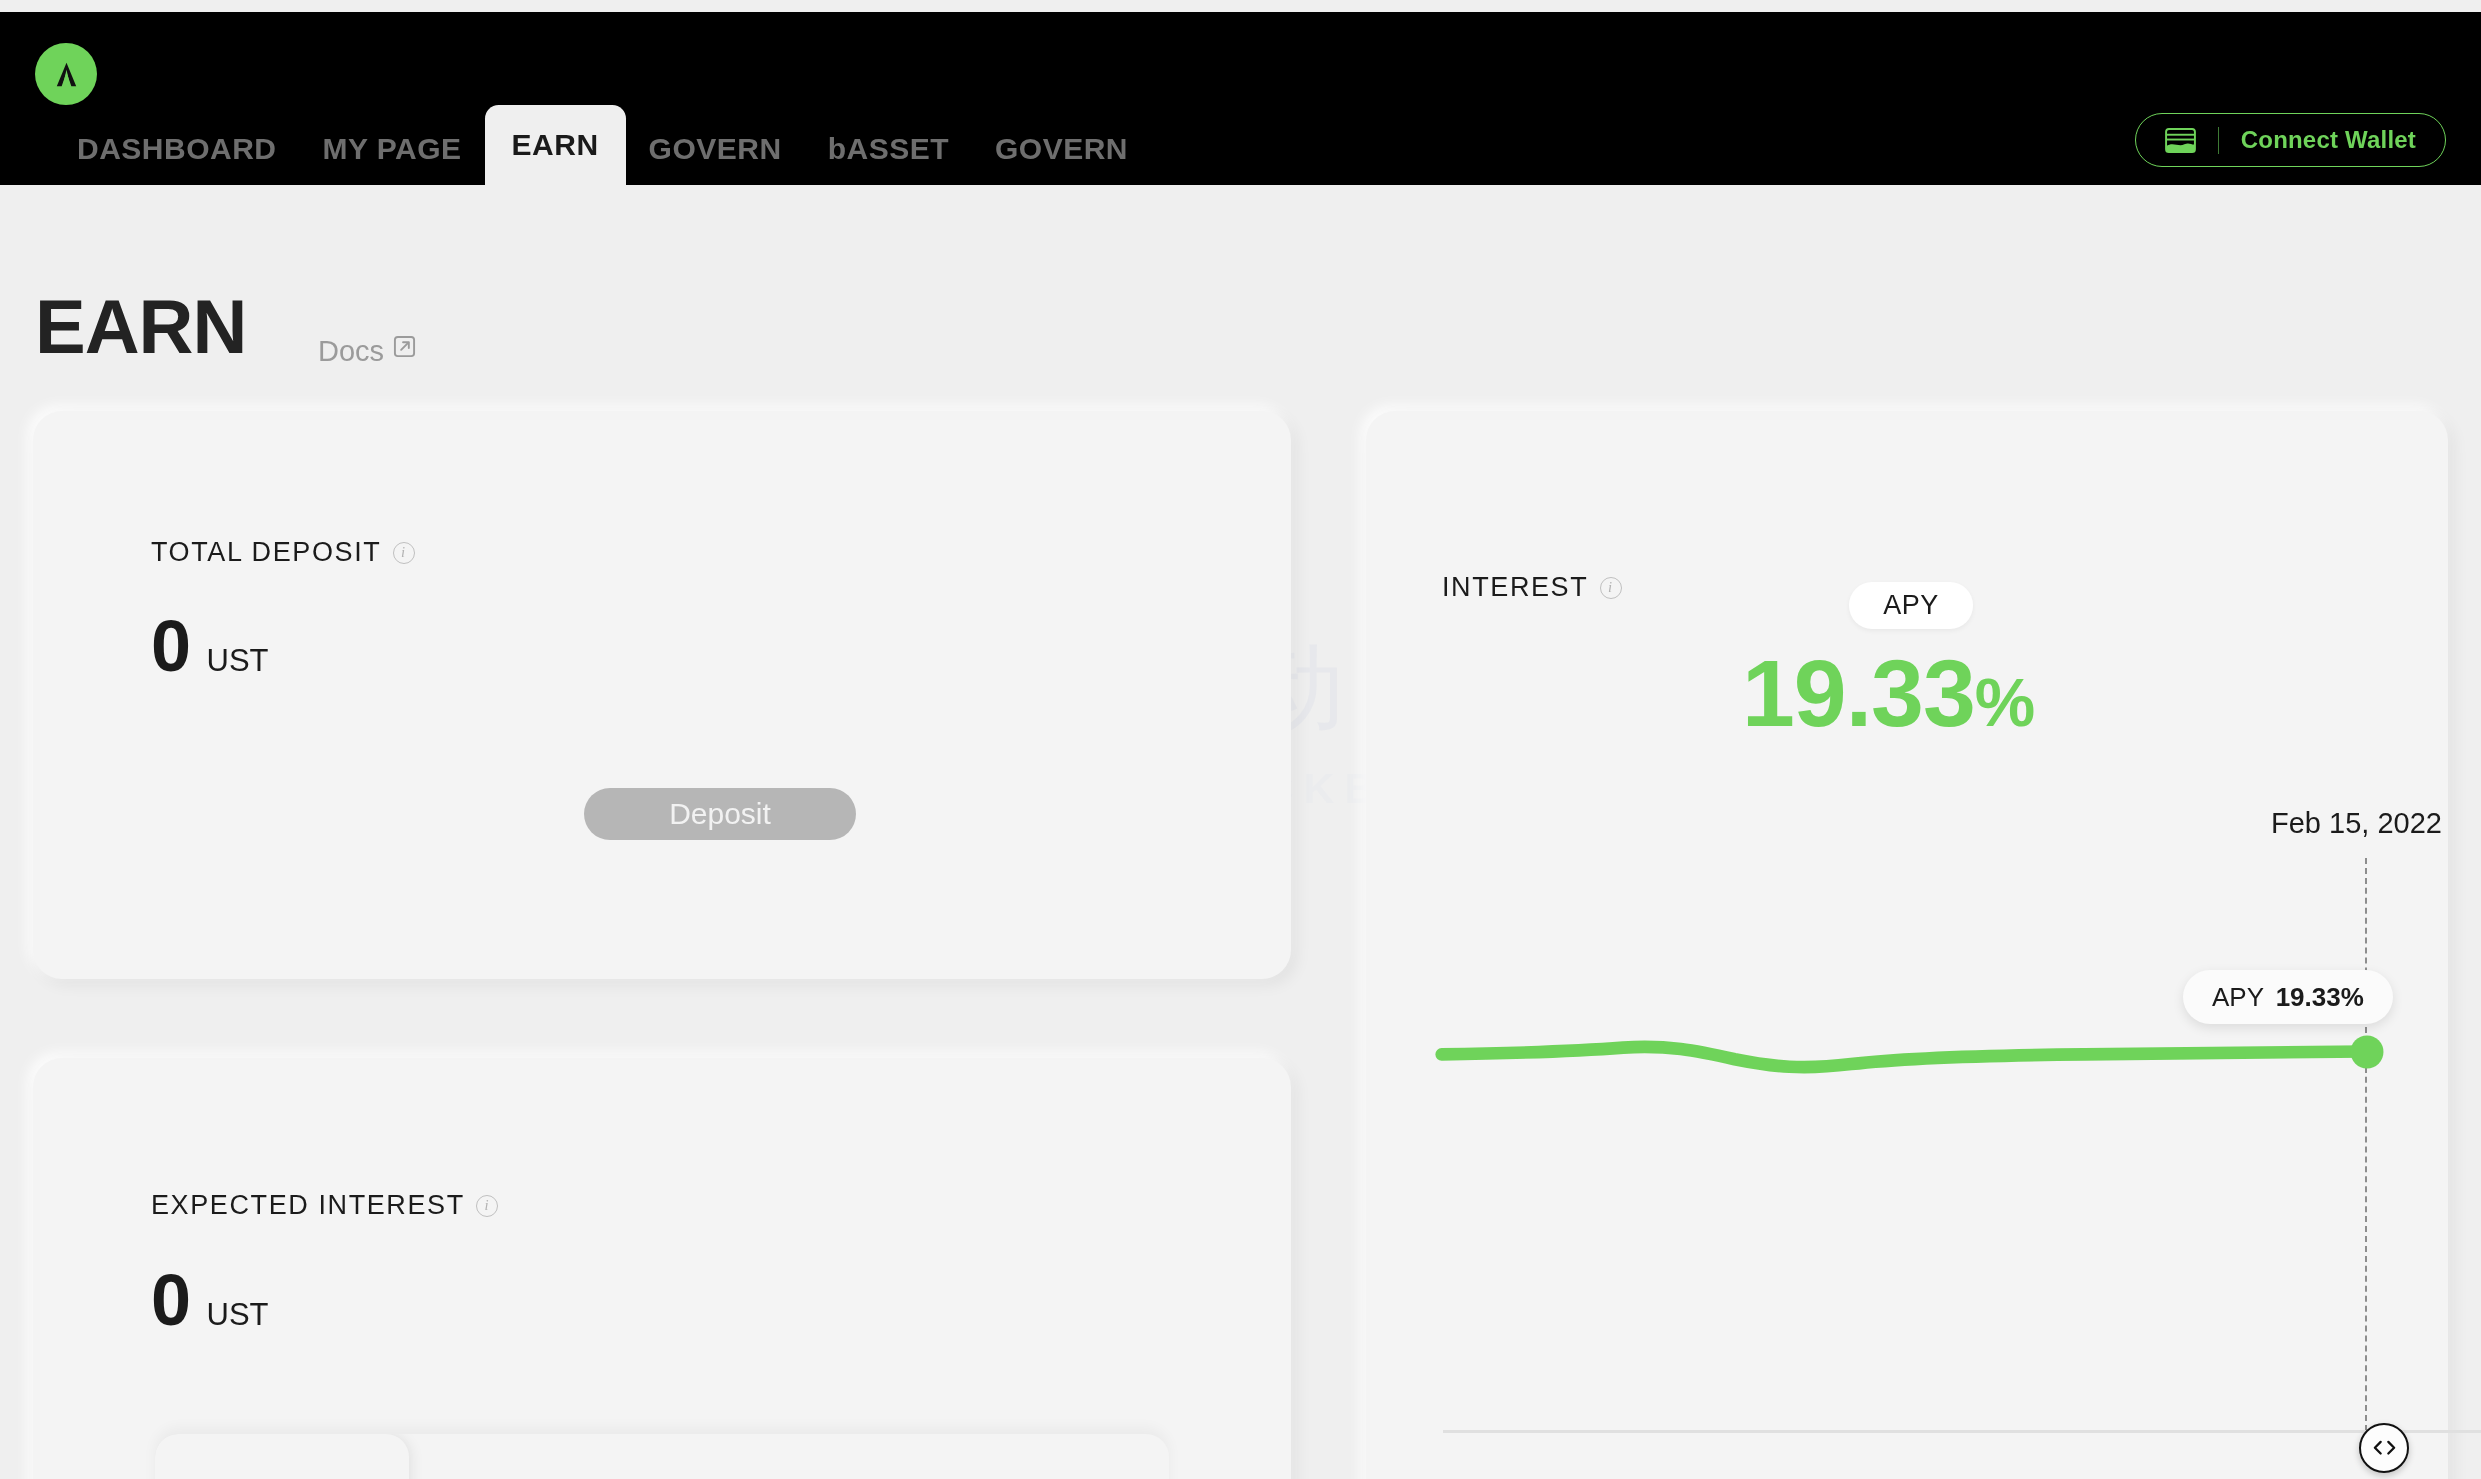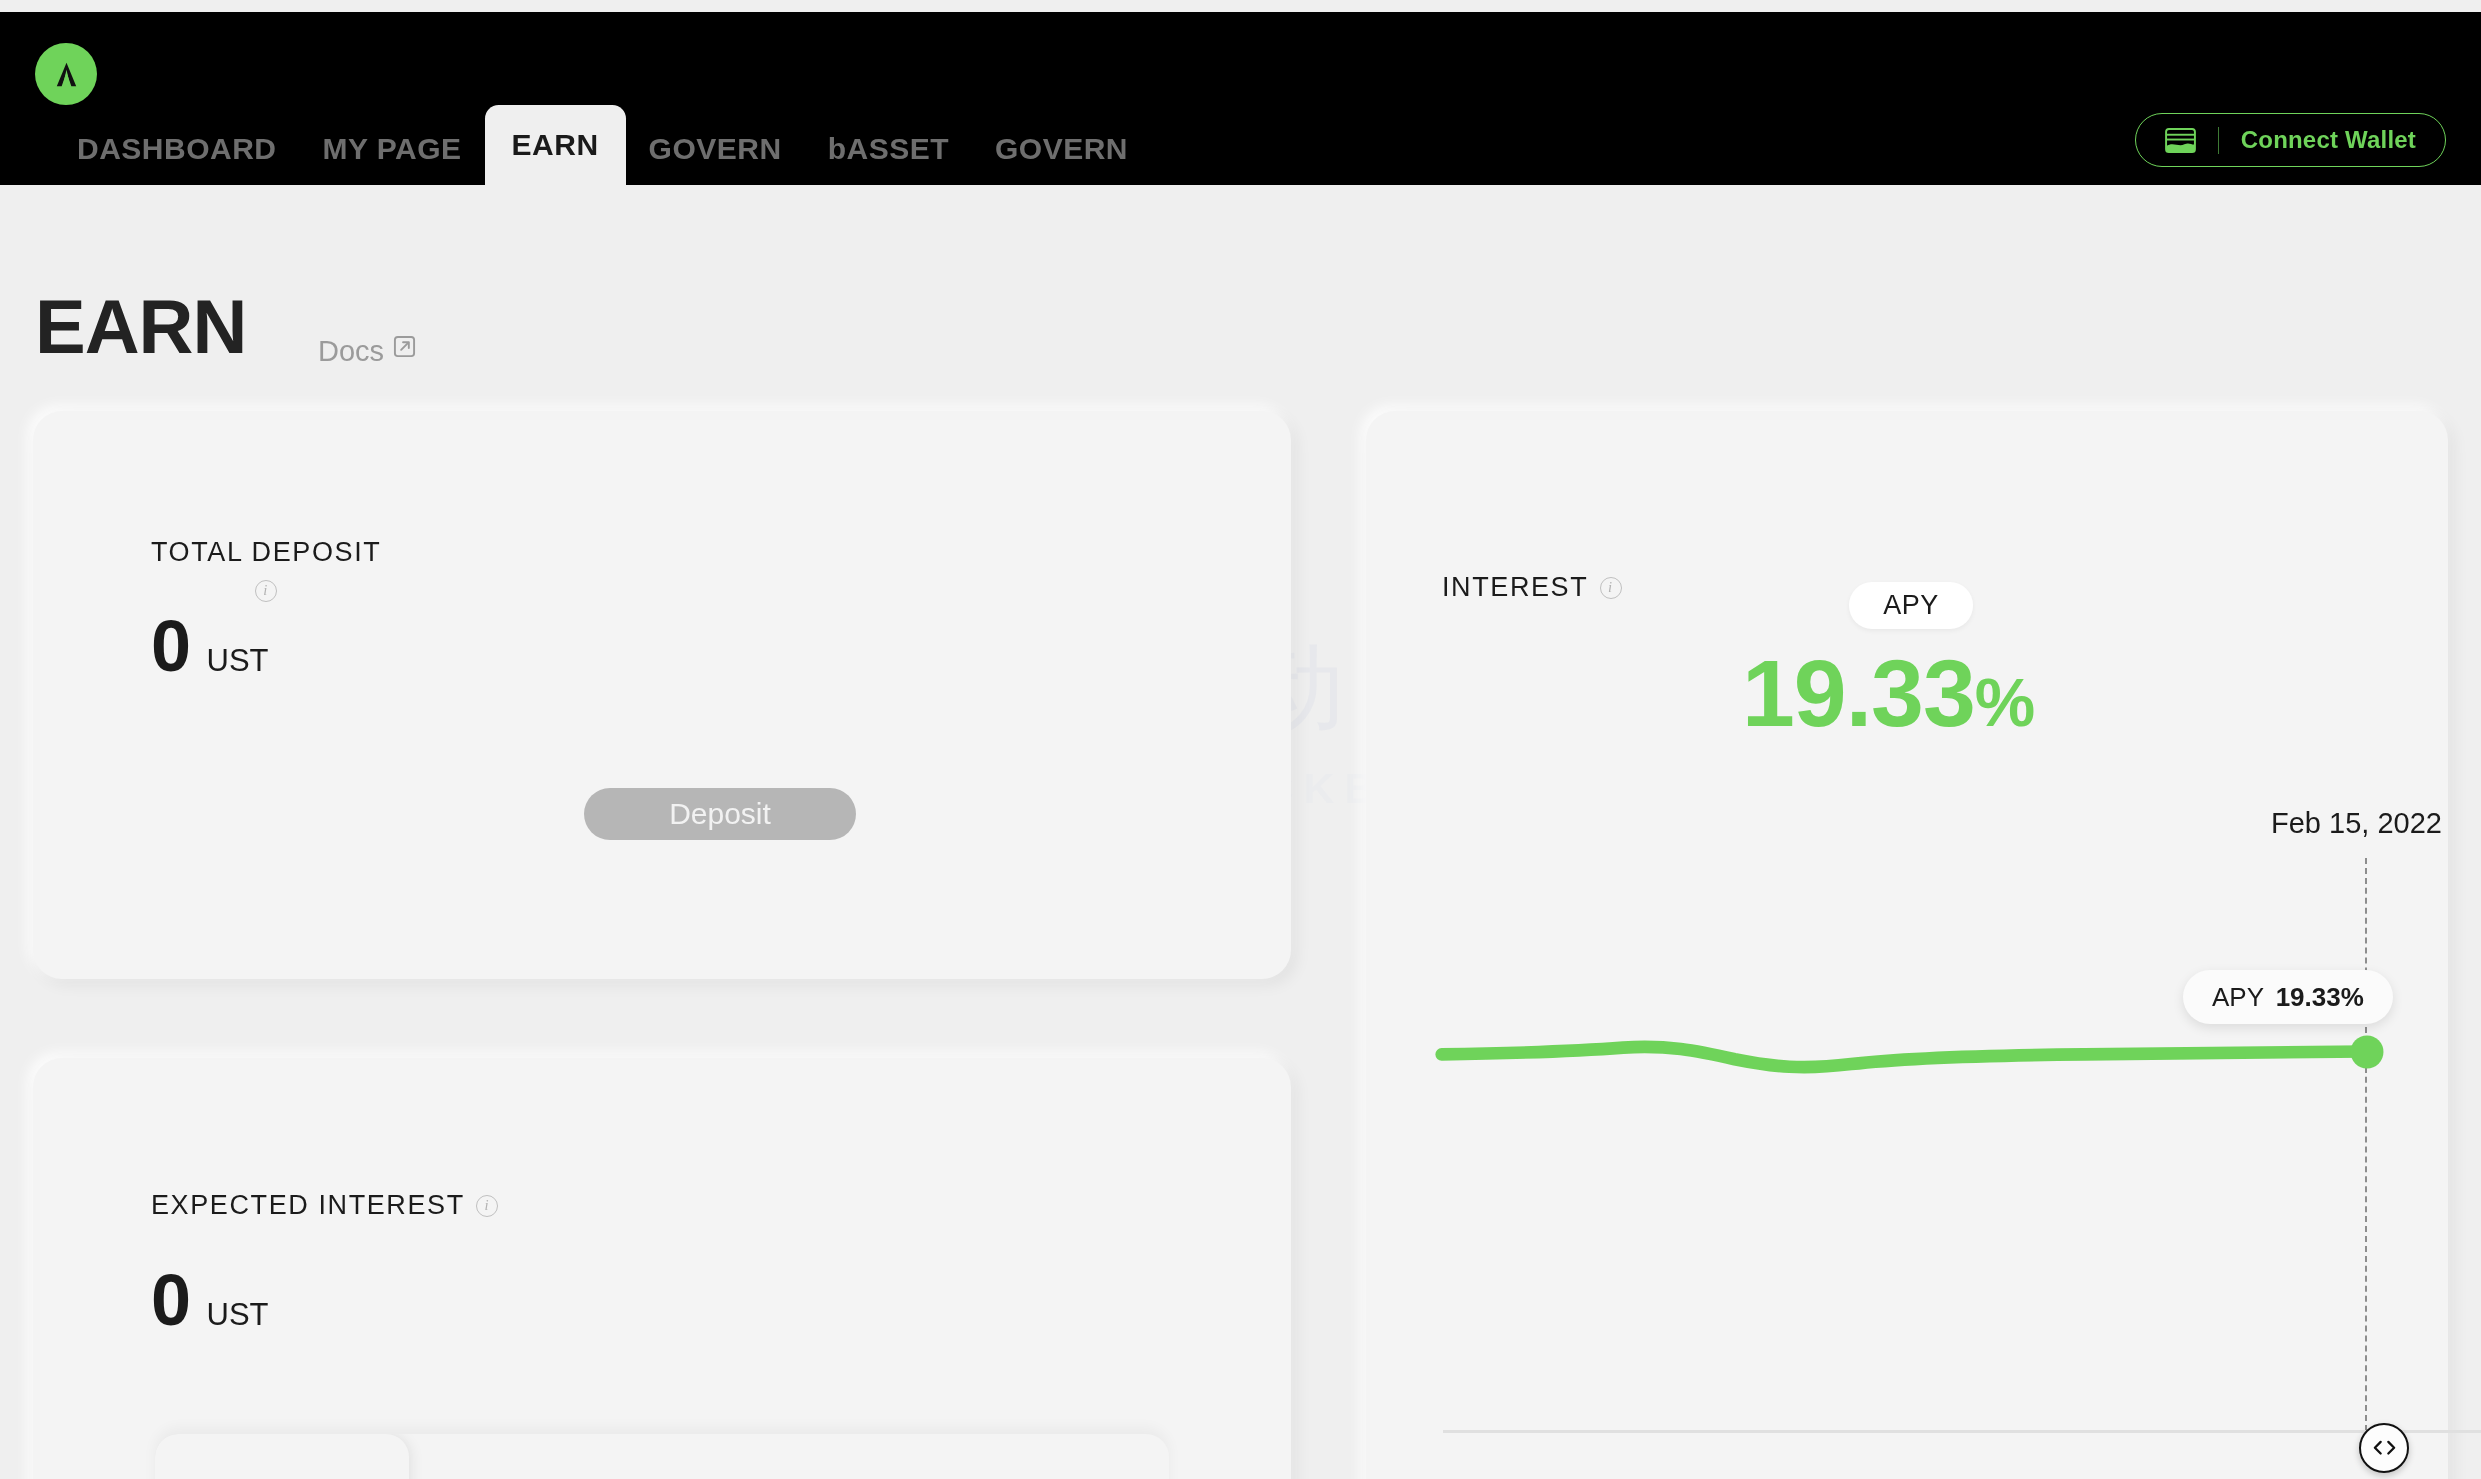--- a/index.html
+++ b/index.html
@@ -314,21 +314,21 @@
     <rect x="46" y="160" width="22" height="45" rx="11" fill="#d9def0"></rect>
     <rect x="82" y="148" width="22" height="52" rx="11" fill="#d9def0"></rect>
     <rect x="118" y="126" width="22" height="70" rx="11" fill="#d9def0"></rect>
   </svg>
   <div class="wm-cn">律动</div>
   <div class="wm-en">BLOCKBEATS</div>
 </div>
 
 
 <div class="card" id="card-deposit">
-  <div class="card-label" style="left:118px; top:126px;flex-direction:column;">
+  <div class="card-label" style="left:118px; top:126px;">
     <span>TOTAL DEPOSIT</span>
     <span class="info-dot">i</span>
   </div>
 
   <div class="big-amount" style="left:118px; top:199px;">
     <span class="num">0</span>
     <span class="unit">UST</span>
   </div>
 
   <div class="btn-row" style="left:551px; top:377px;">

